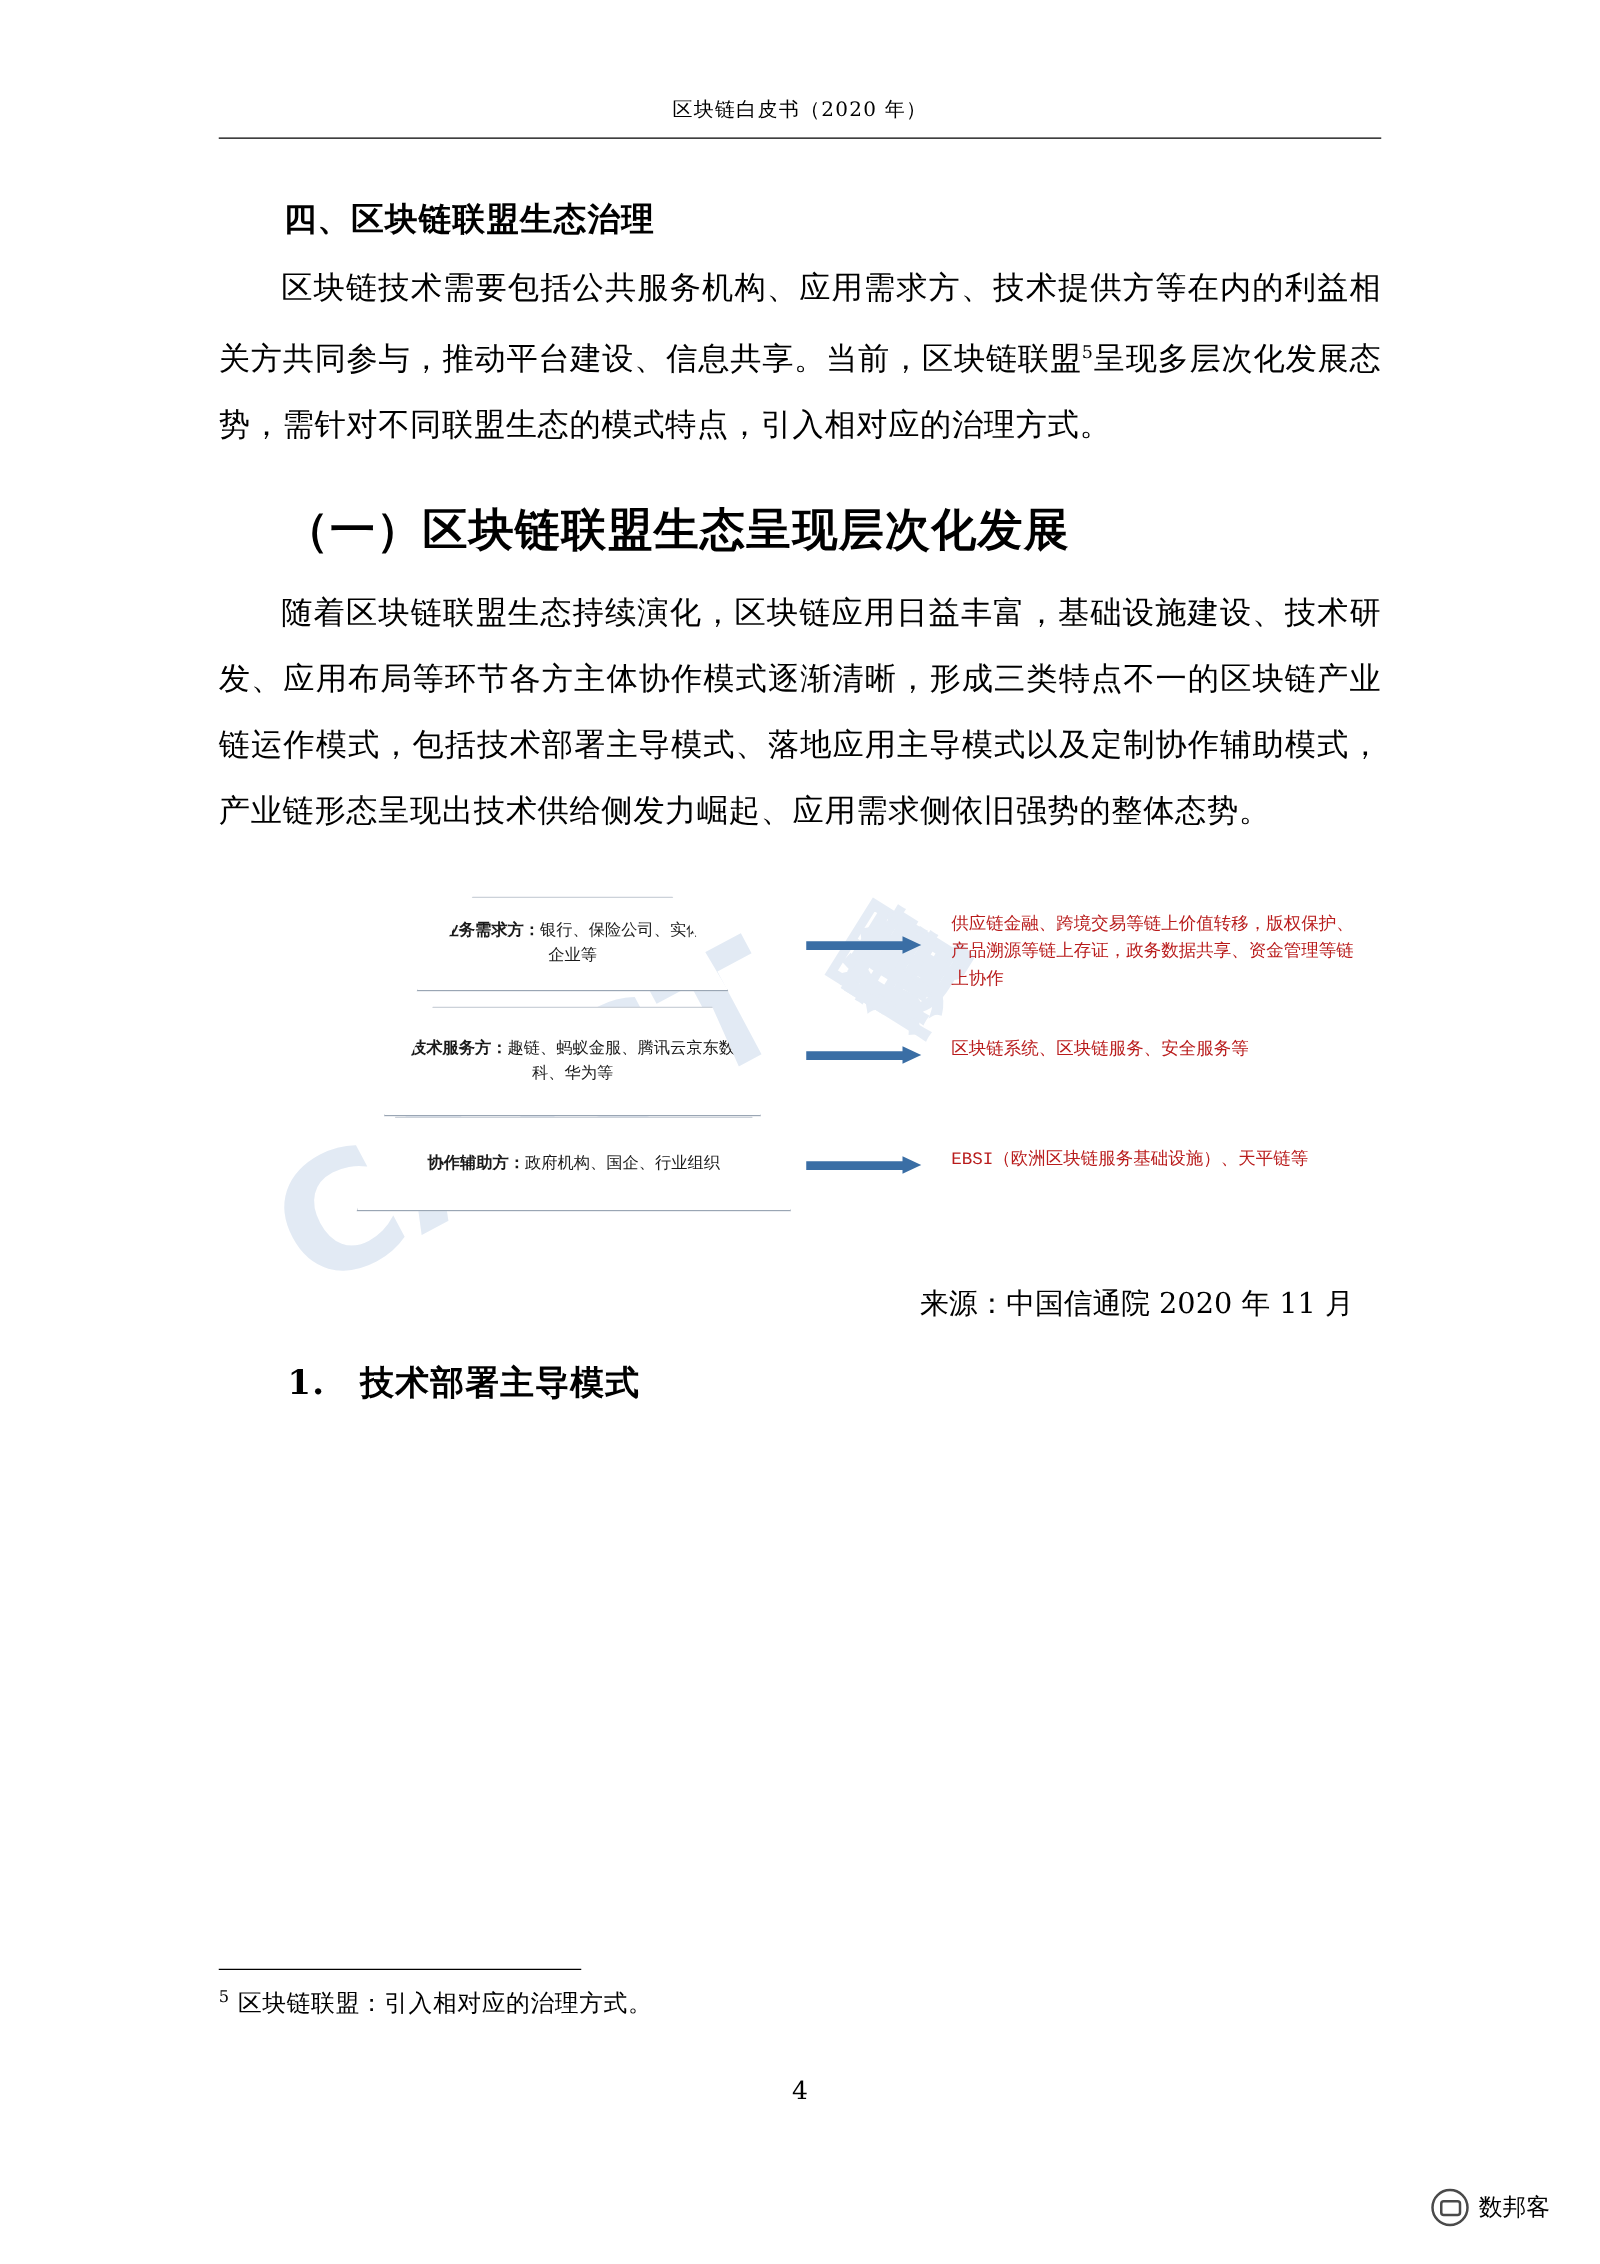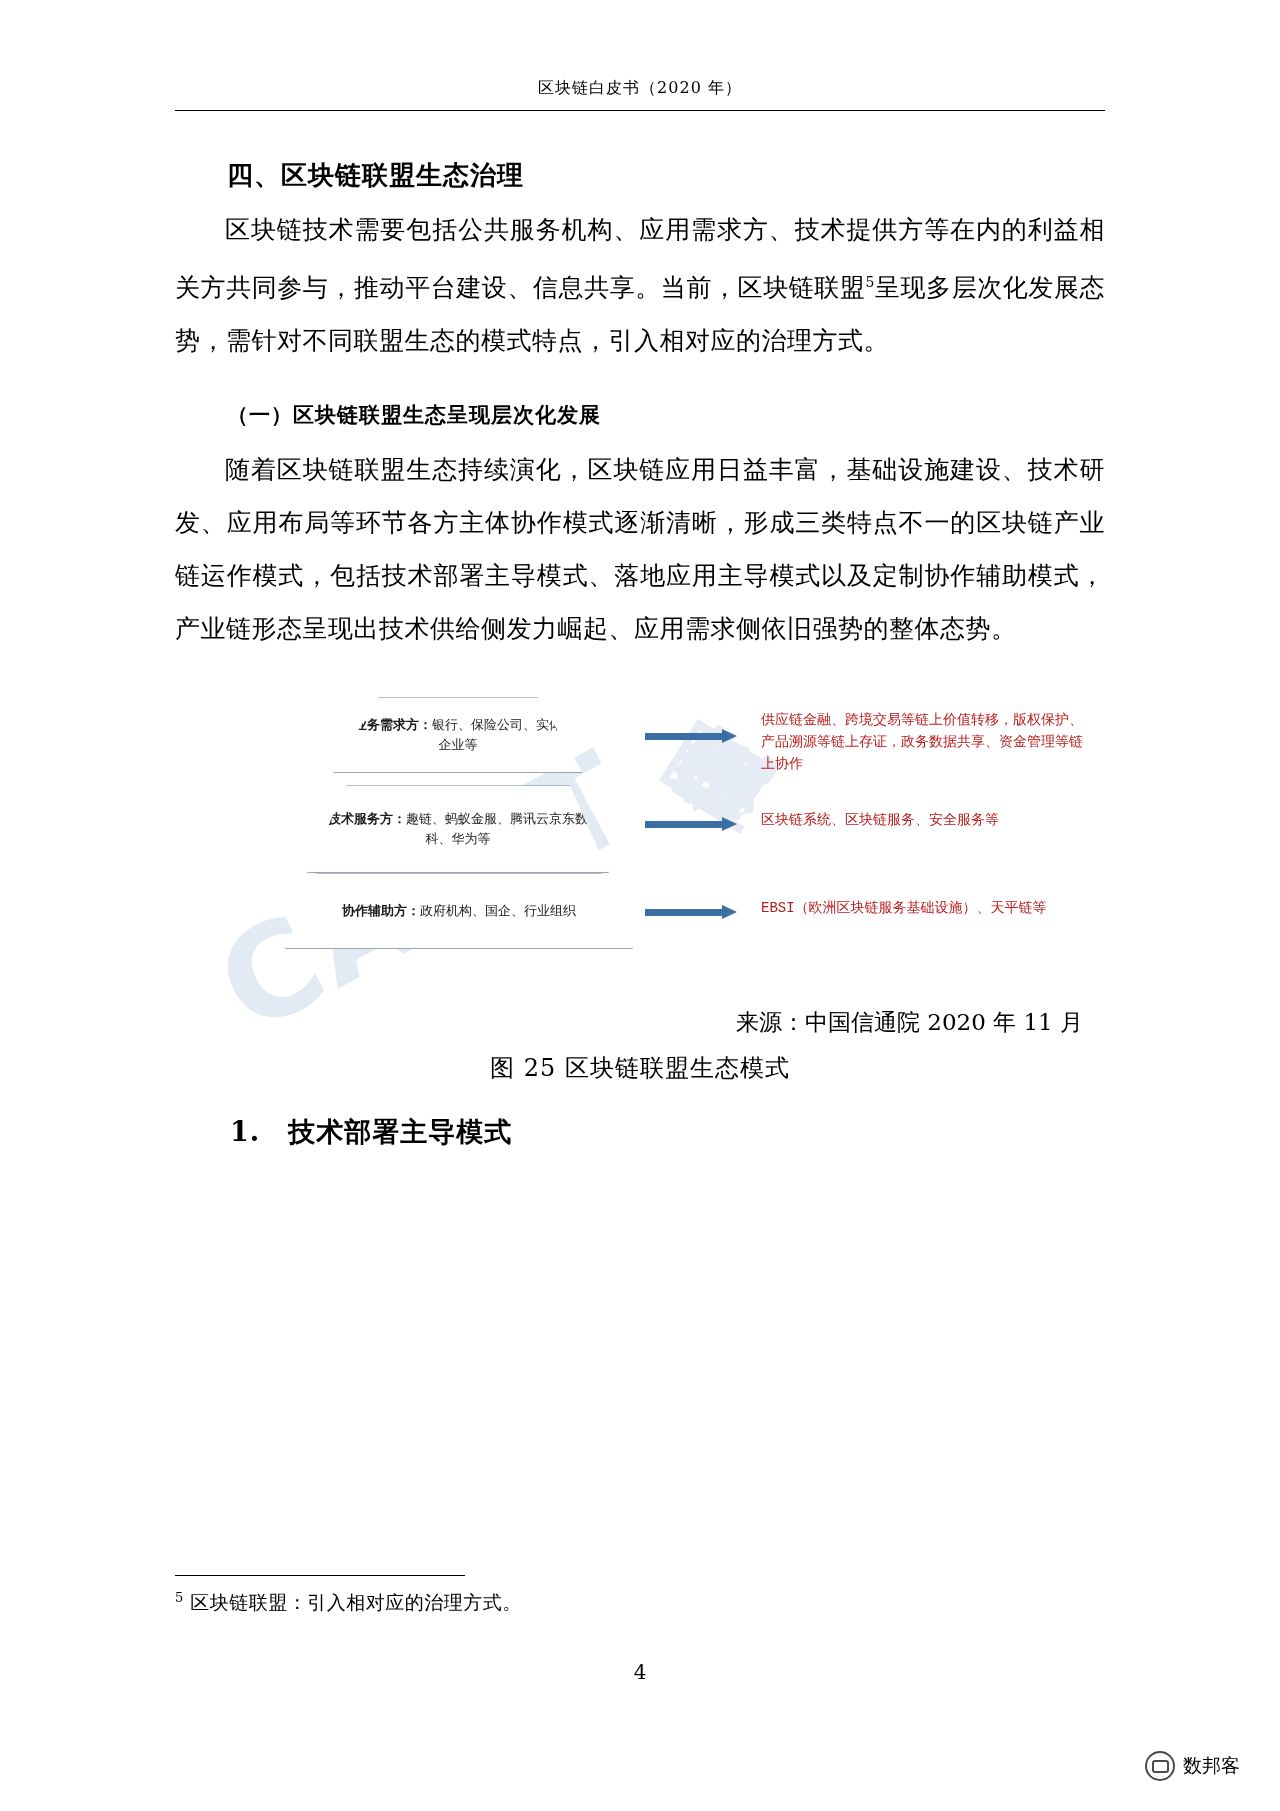--- a/index.html
+++ b/index.html
@@ -77,21 +77,21 @@
   }
   h1.sec {
     font-family: "DejaVu Sans", sans-serif;
     font-size: 26px;
     font-weight: bold;
     margin: 18px 0 10px 52px;
     letter-spacing: 1px;
   }
   h2.subsec {
     font-family: Liberation Serif, serif;
-    font-size: 21px;
+    font-size: 36px;
     font-weight: bold;
     margin: 34px 0 14px 52px;
     letter-spacing: 1px;
   }
   h3.numsec {
     font-family: "DejaVu Serif", serif;
     font-size: 27px;
     font-weight: bold;
     margin: 30px 0 10px 55px;
     letter-spacing: 1px;
@@ -293,21 +293,20 @@
         <div class="shaft" style="width:78px;"></div>
         <div class="head" style="left:77px;"></div>
       </div>
 
       <div class="fig-text" style="left:586px; top:12px;">供应链金融、跨境交易等链上价值转移，版权保护、产品溯源等链上存证，政务数据共享、资金管理等链上协作</div>
       <div class="fig-text" style="left:586px; top:112px; width:300px;">区块链系统、区块链服务、安全服务等</div>
       <div class="fig-text" style="left:586px; top:200px; width:320px;">EBSI（欧洲区块链服务基础设施）、天平链等</div>
     </div>
 
     <div class="source">来源：中国信通院 2020 年 11 月</div>
-    <div class="figcaption">图 25 区块链联盟生态模式</div>
 
     <h3 class="numsec">1.　技术部署主导模式</h3>
   </div>
 
   <div class="fn-rule"></div>
   <div class="footnote"><sup>5</sup> <span>区块链联盟：引入相对应的治理方式。</span></div>
 
   <div class="pagenum">4</div>
 
   <div class="stamp">

